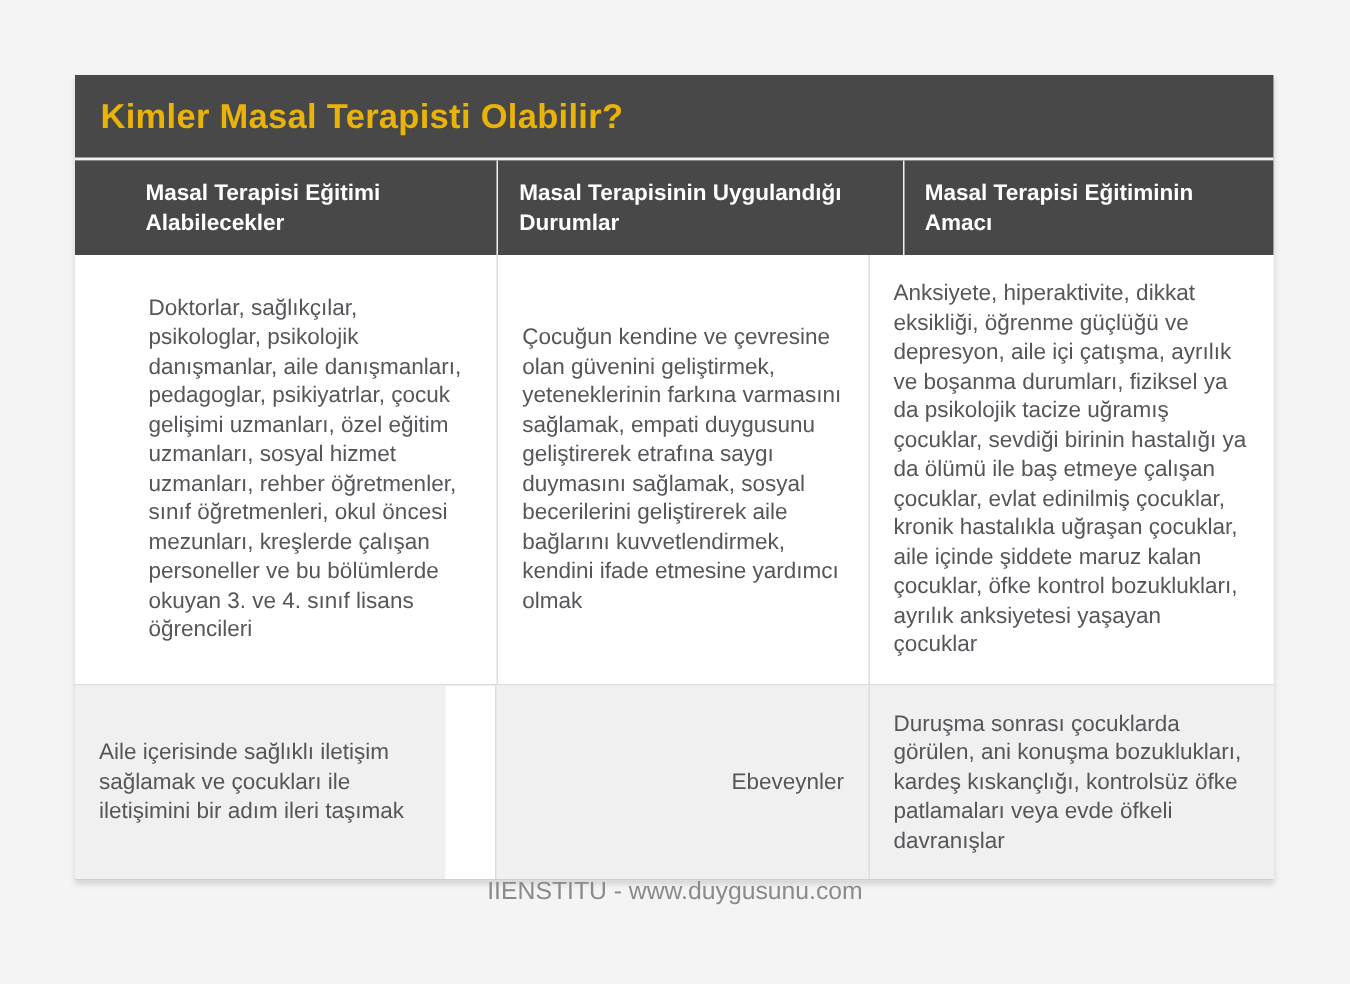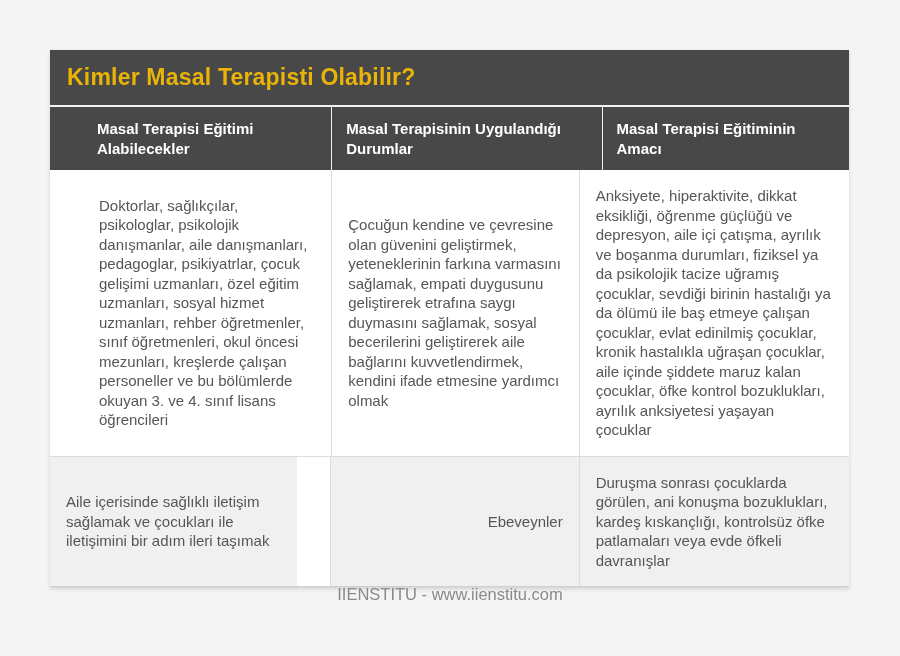--- a/index.html
+++ b/index.html
@@ -121,13 +121,13 @@
     <div class="cell c1">
       <span>Ebeveynler</span>
     </div>
     <div class="cell c3">
       <span>Duruşma sonrası çocuklarda görülen, ani konuşma bozuklukları, kardeş kıskançlığı, kontrolsüz öfke patlamaları veya evde öfkeli davranışlar</span>
     </div>
   </div>
 
 </div>
 
-<div class="footer">IIENSTITU - www.iienstitu.com</div>
+<div class="footer">IIENSTITU - www.duygusunu.com</div>
 
 </body></html>

